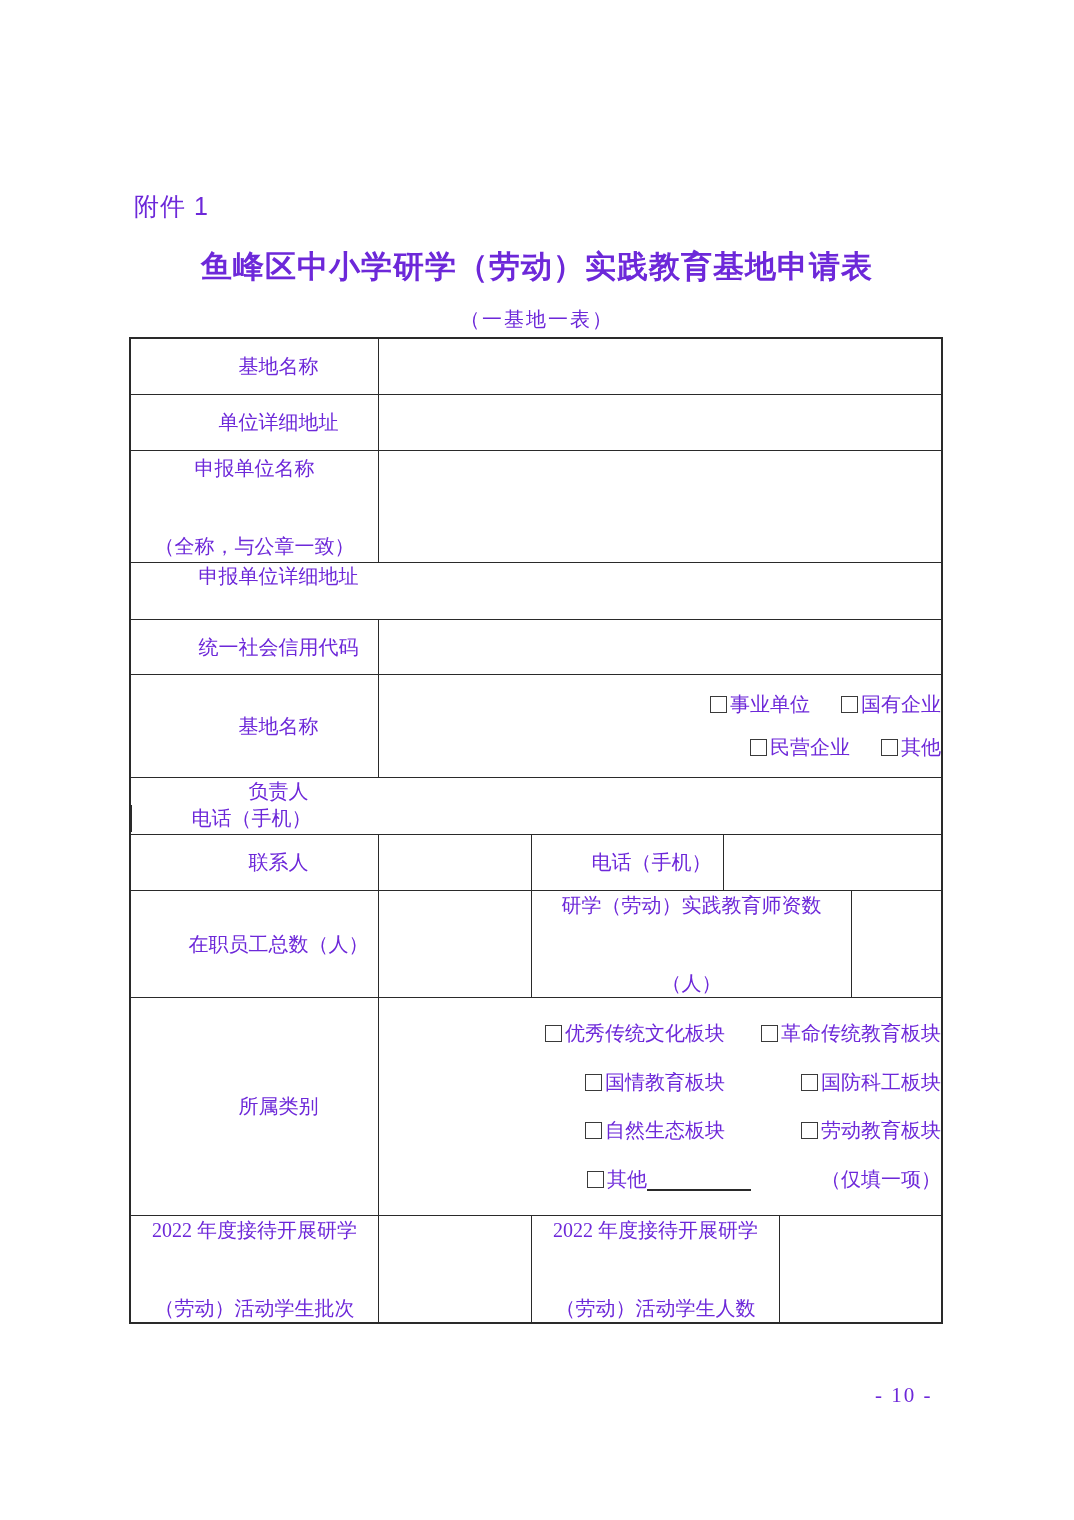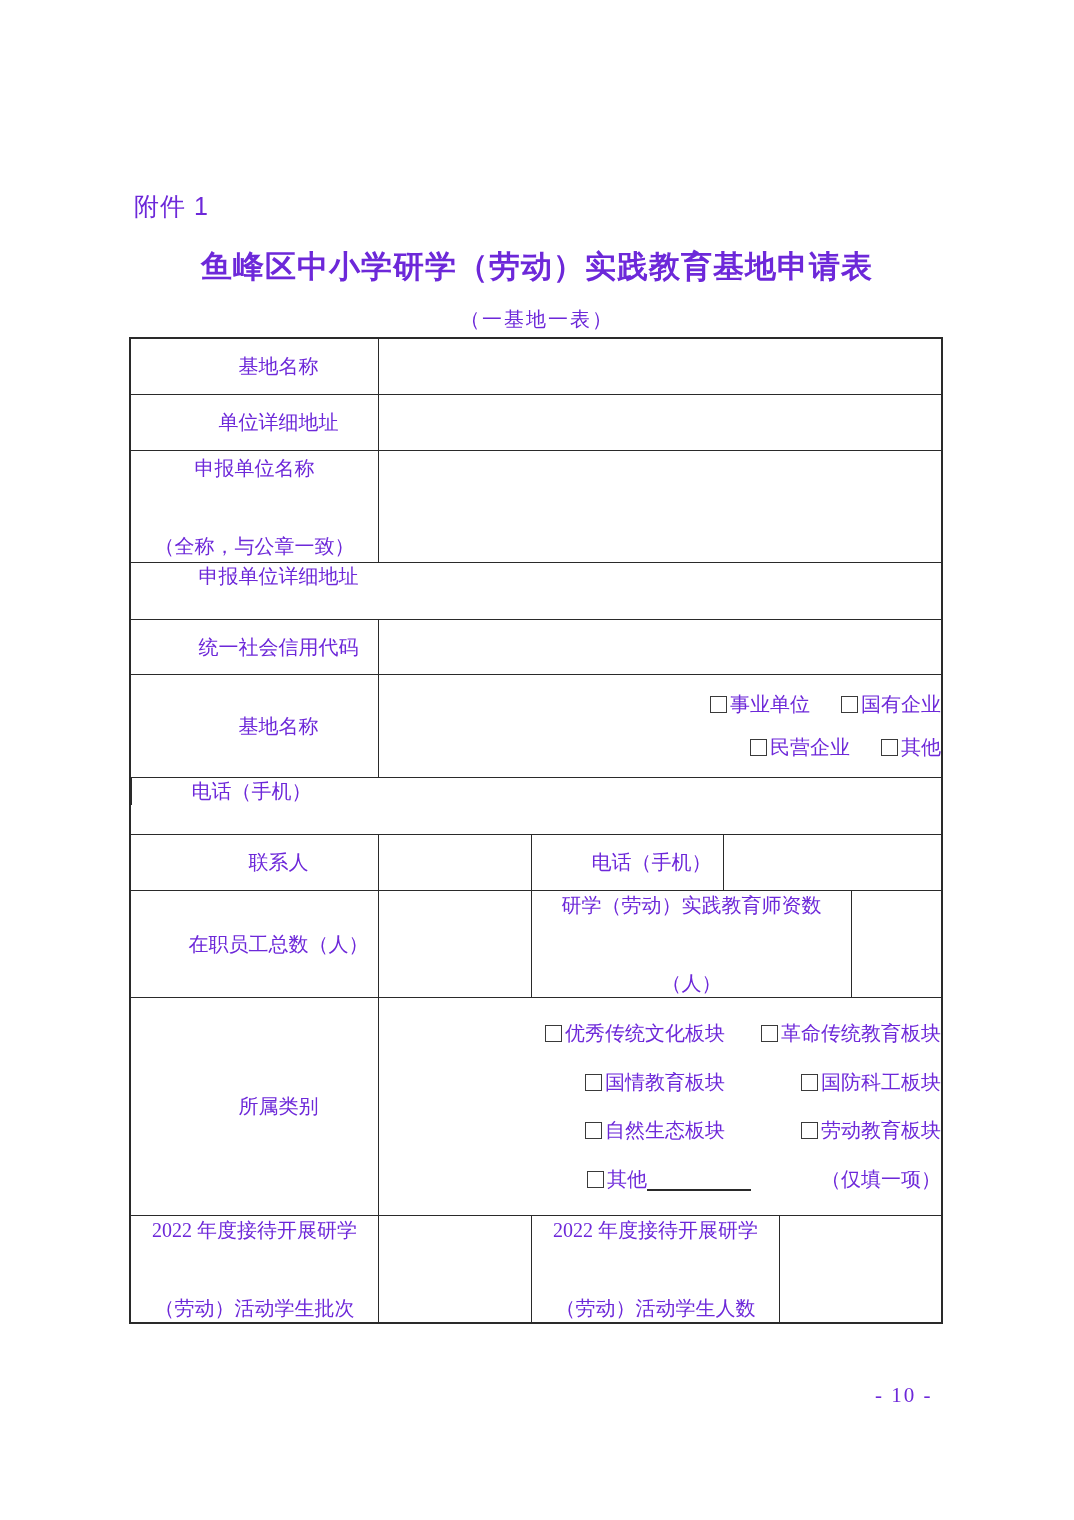--- a/index.html
+++ b/index.html
@@ -95,20 +95,21 @@
             </span>
           <span class="opt">
               <span class="cb"></span>
               <span>其他</span>
             </span>
         </span>
       </div>
     </div>
 
     <div class="row h57">
+      <div class="c wA lab">负责人</div>
       <div class="c w153"></div>
       <div class="c w192 lab">电话（手机）</div>
       <div class="c w218"></div>
     </div>
 
     <div class="row h56">
       <div class="c wA lab">联系人</div>
       <div class="c w153"></div>
       <div class="c w192 lab">电话（手机）</div>
       <div class="c w218"></div>

